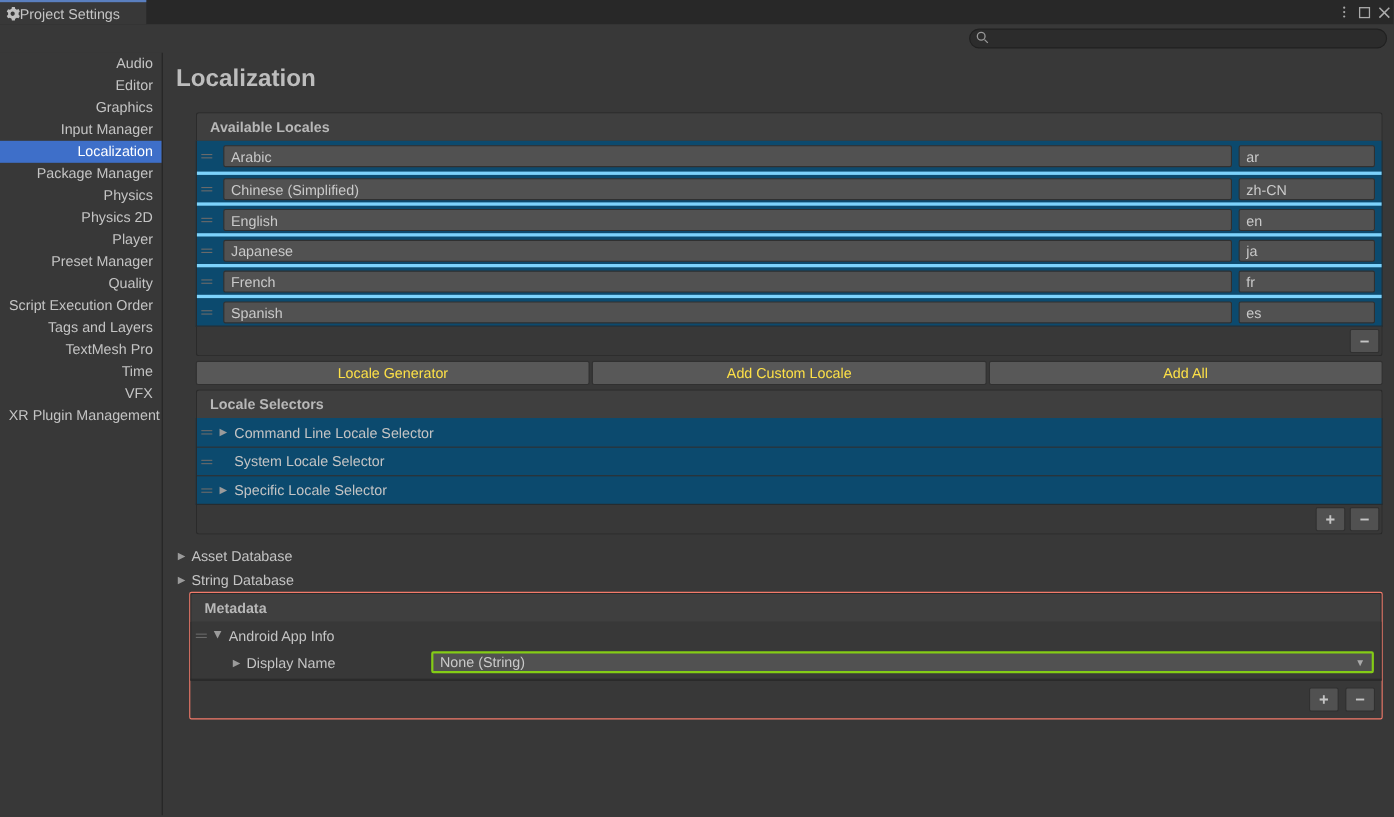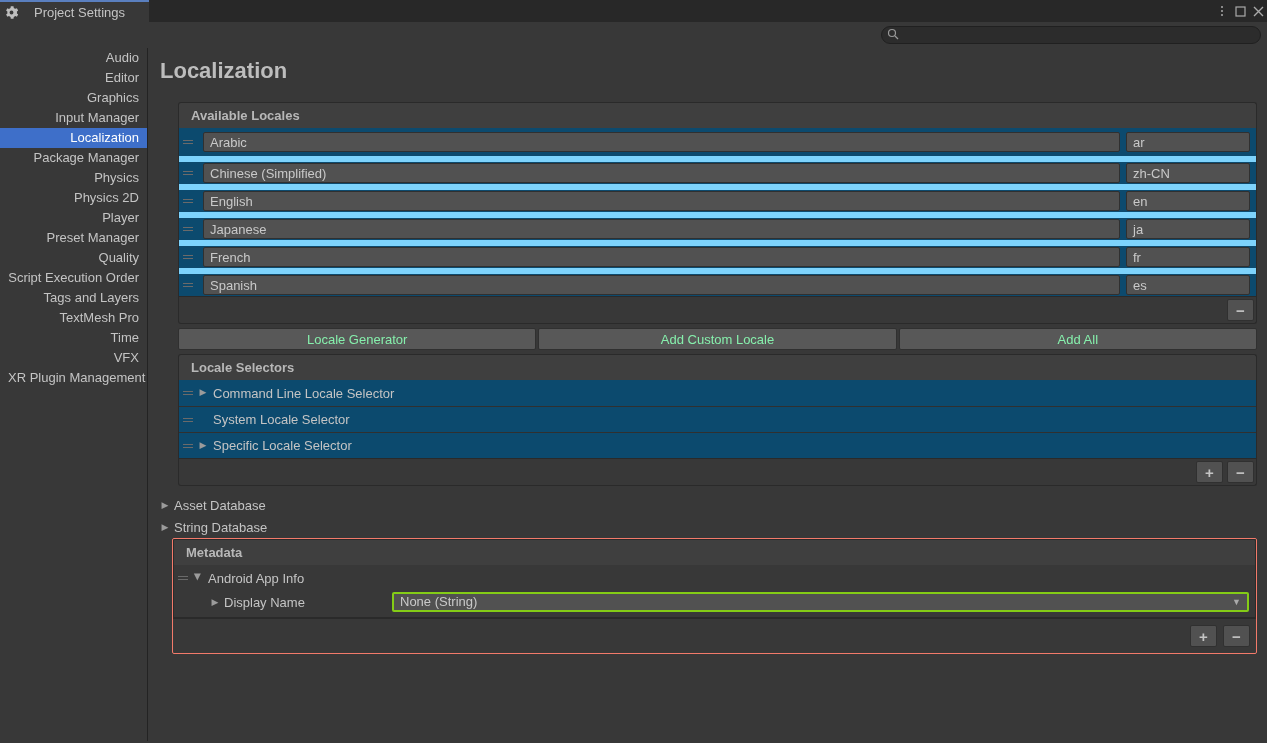--- a/index.html
+++ b/index.html
@@ -1,20 +1,20 @@
 <!DOCTYPE html>
 <html><head>
 <meta charset="utf-8">
 <style>
   * { box-sizing: border-box; margin: 0; padding: 0; font-family: -apple-system, "Segoe UI", Arial, sans-serif; }
   html, body { width: 1267px; height: 743px; background: #383838; color: #c4c4c4; overflow: hidden; font-size: 13px; }
   
   
   .tabbar { display: flex; align-items: center; height: 22px; background: #282828; }
-  .tab { display: flex; align-items: center; height: 22px; padding: 0 24px 0 4px; background: #383838; color: #c4c4c4; gap: 16px; border-top: 2px solid #5a7fbf; }
+  .tab { display: flex; align-items: center; height: 22px; padding: 0 24px 0 4px; background: #383838; color: #c4c4c4; gap: 0; border-top: 2px solid #5a7fbf; }
   .tab-icon { width: 14px; height: 14px; display: flex; align-items: center; justify-content: center; }
   .tabbar-spacer { flex: 1; }
   .win-btn { width: 18px; height: 18px; display: flex; align-items: center; justify-content: center; color: #aaa; cursor: pointer; }
   
   
   .searchbar { display: flex; justify-content: flex-end; padding: 4px 6px 4px 6px; }
   .search-input { width: 380px; height: 18px; background: #2c2c2c; border: 1px solid #202020; border-radius: 9px; color: #c4c4c4; padding: 0 6px 0 22px; font-size: 12px; outline: none; }
   .search-wrap { position: relative; }
   .search-icon { position: absolute; left: 6px; top: 2px; color: #888; font-size: 11px; }
   
@@ -24,32 +24,32 @@
   .side-item { padding: 1px 8px; height: 20px; line-height: 18px; white-space: nowrap; cursor: pointer; color: #c4c4c4; }
   .side-item.selected { background: #3e6fc9; color: #fff; }
   
   .main { flex: 1; padding: 6px 10px 10px 10px; overflow: auto; }
   .main-title { font-size: 22px; font-weight: 600; color: #bdbdbd; margin: 4px 0 18px 2px; }
   
   .panel { margin-left: 20px; margin-bottom: 4px; }
   .panel-header { background: #3f3f3f; height: 26px; line-height: 26px; padding: 0 12px; color: #b8b8b8; border: 1px solid #2a2a2a; border-bottom: none; border-radius: 3px 3px 0 0; font-weight: bold; }
   .panel-body { border: 1px solid #2a2a2a; border-top: none; background: #0c4a6e; }
   
-  .locale-row { display: flex; align-items: center; height: 28px; gap: 6px; padding: 0 6px 0 0; border-top: 6px solid #7dd3fc; }
+  .locale-row { display: flex; align-items: center; height: 28px; gap: 6px; padding: 0 6px 0 0; border-top: 3px solid #7dd3fc; }
   .locale-row:first-child { border-top: none; }
   .drag-handle { width: 18px; display: flex; flex-direction: column; gap: 2px; align-items: center; justify-content: center; cursor: grab; }
   .drag-handle span { width: 10px; height: 1px; background: #6a6a6a; display: block; }
   .locale-name { flex: 1; height: 20px; line-height: 20px; background: #515151; border: 1px solid #303030; border-radius: 2px; padding: 0 6px; color: #c9c9c9; }
   .locale-code { width: 124px; height: 20px; line-height: 20px; background: #515151; border: 1px solid #303030; border-radius: 2px; padding: 0 6px; color: #c9c9c9; }
   
   .panel-footer { display: flex; justify-content: flex-end; border: 1px solid #2a2a2a; border-top: none; background: #383838; border-radius: 0 0 3px 3px; }
   .footer-btn { width: 27px; height: 22px; background: #515151; border: 1px solid #303030; border-radius: 2px; margin: 2px; display: flex; align-items: center; justify-content: center; color: #c4c4c4; cursor: pointer; font-size: 15px; font-weight: bold;}
   
   .action-row { display: flex; gap: 2px; margin: 4px 0 4px 20px; }
-  .action-btn { flex: 1; height: 22px; line-height: 22px; text-align: center; background: #585858; border: 1px solid #303030; border-radius: 2px; color: #86efac; cursor: pointer; }
+  .action-btn { flex: 1; height: 22px; line-height: 22px; text-align: center; background: #585858; border: 1px solid #303030; border-radius: 2px; color: #fde047; cursor: pointer; }
   
   .selector-row { display: flex; align-items: center; height: 26px; padding: 0 6px 0 0; border-top: 1px solid #303030; }
   .selector-row:first-child { border-top: none; }
   .selector-label { color: #c4c4c4; padding-left: 4px; }
   .foldout { width: 12px; display:inline-flex; justify-content:center; color: #9b9b9b; font-size: 9px; transform: translateY(-1px); }
   .foldout.expanded { transform: rotate(90deg) translateX(-1px); }
   
   .prop-row { display: flex; align-items: center; height: 22px; margin-left: 0; padding: 2px 0; }
   .prop-arrow { width: 14px; display:inline-flex; justify-content:center; color:#9b9b9b; font-size:9px; }
   .prop-label { color: #c4c4c4; padding-left: 2px; }

